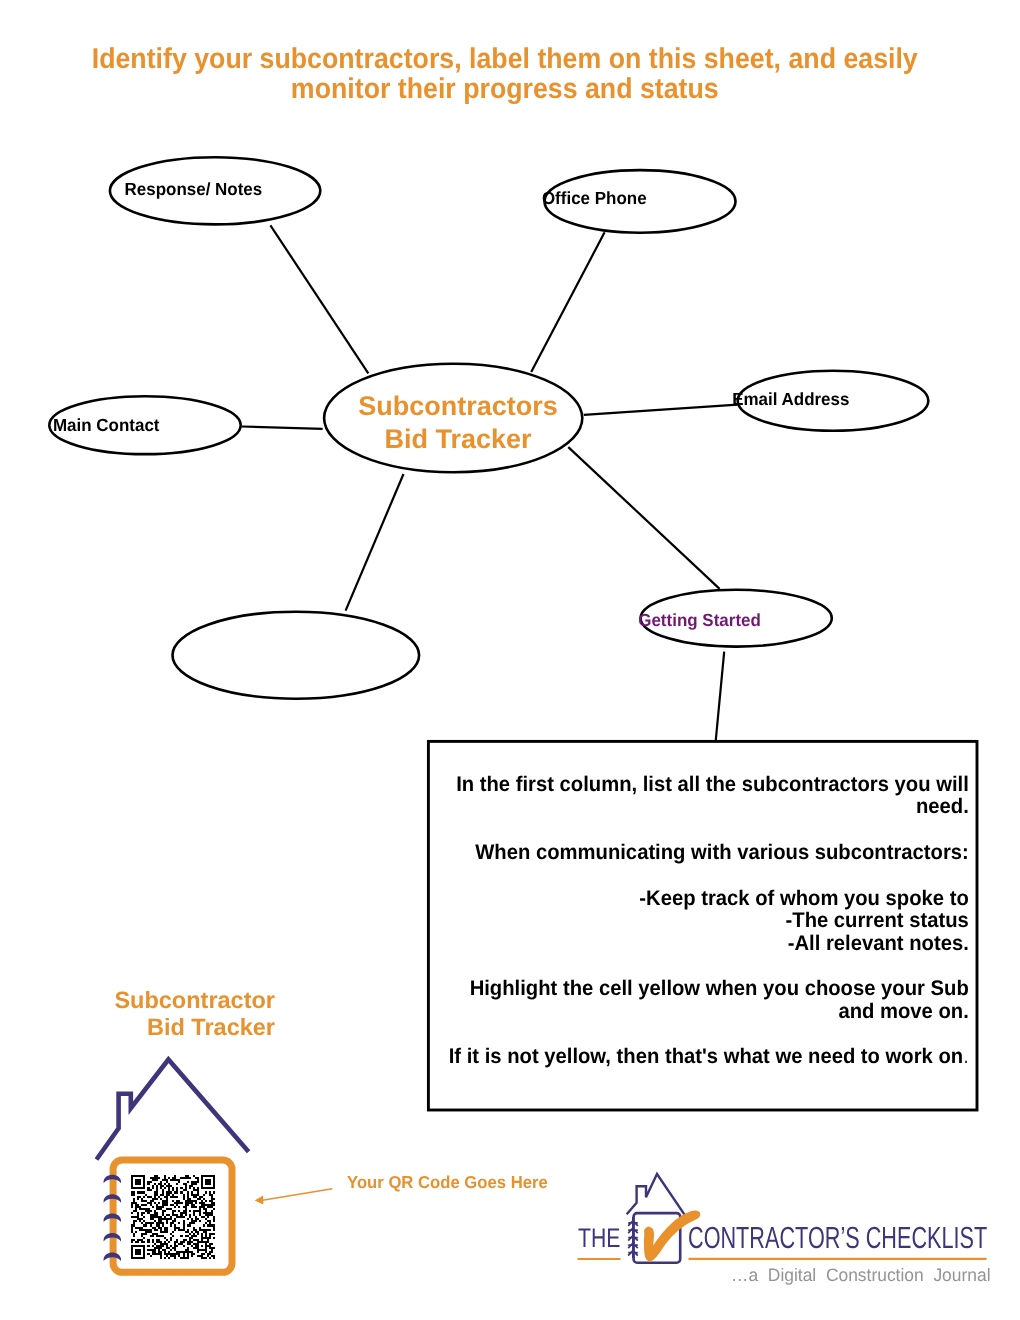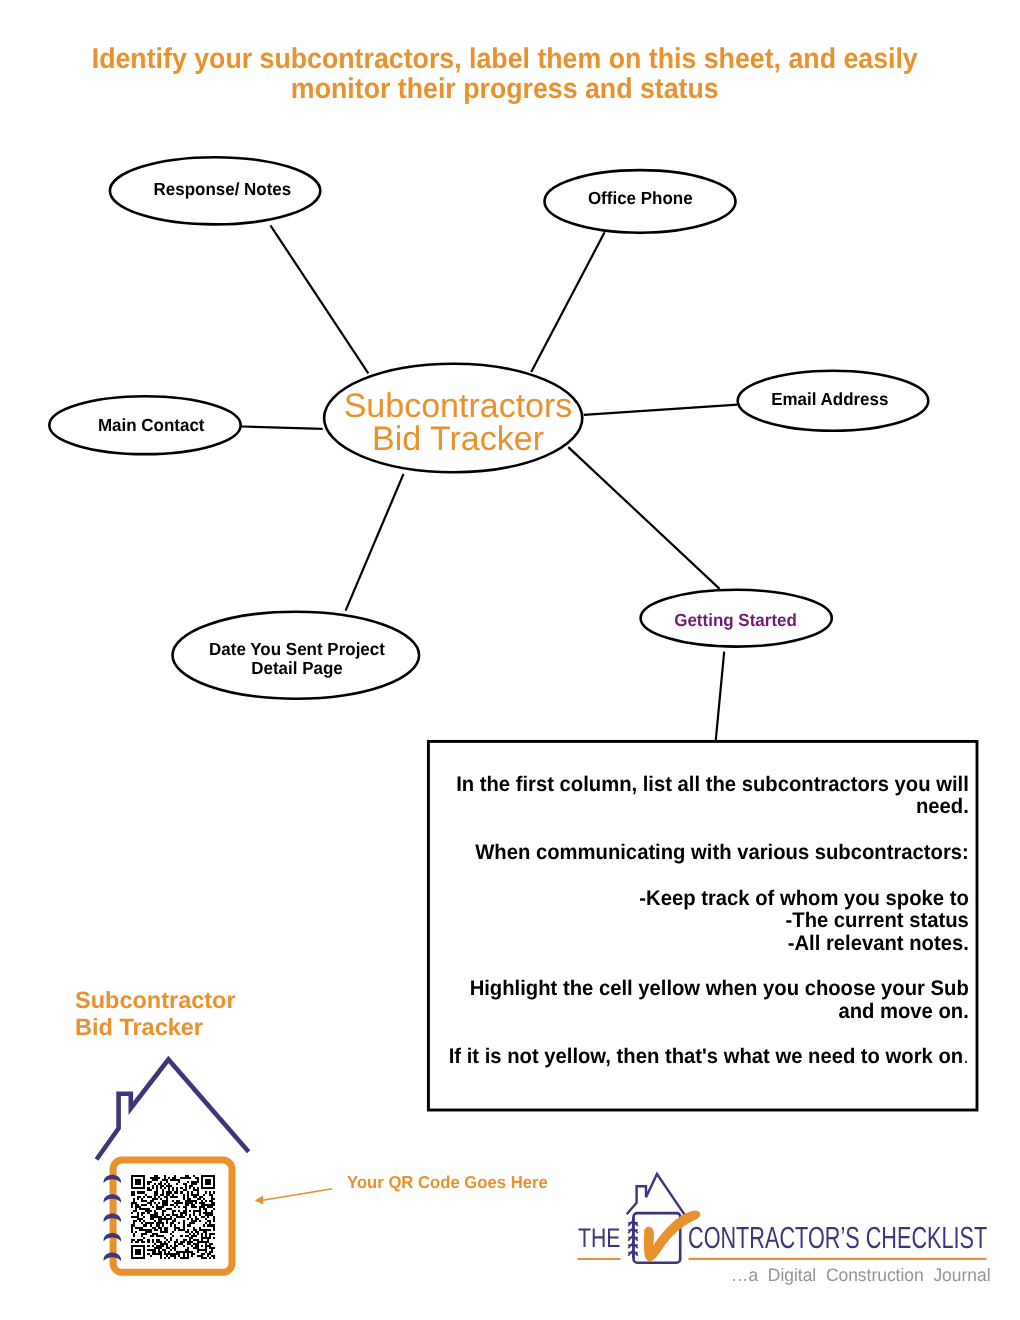--- a/index.html
+++ b/index.html
@@ -12,42 +12,42 @@
   #page{position:absolute;left:0;top:0;width:828px;height:1320px;background:#fff;}
   .abs{position:absolute;}
   svg{display:block;overflow:visible;}
   .ttl{
     position:absolute;left:-5px;top:44px;width:1020px;
     text-align:center;color:#e8912d;
     font-size:28.6px;font-weight:bold;line-height:30px;
   }
   .ttl div{display:inline-block;transform:scaleX(0.935);transform-origin:center;}
   .node-txt{
-    position:absolute;text-align:center;color:#000;
+    position:absolute;text-align:left;color:#000;
     font-size:17.6px;font-weight:bold;line-height:22.5px;
     white-space:nowrap;
   }
   .node-txt>span{display:inline-block;transform:scaleX(0.965);}
   .node-txt>div{display:block;transform:scaleX(0.965);}
   .node-txt.orange{color:#701a75;}
   .center-txt{
     position:absolute;text-align:center;color:#e8912d;
-    font-size:34px;font-weight:normal;line-height:33px;
+    font-size:27px;font-weight:bold;line-height:33px;
     white-space:nowrap;
   }
   .instr{
     position:absolute;left:434px;top:774px;width:560px;
     color:#000;font-size:21.2px;font-weight:bold;line-height:22.4px;text-align:right;
   }
   .instr>div{display:block;transform:scaleX(0.955);transform-origin:left center;}
   .instr .blank{height:23.3px;}
   .instr .lightdot{font-weight:normal;color:#333;}
   .brand{
     position:absolute;left:75px;top:987px;width:200px;
-    text-align:left;color:#e8912d;
+    text-align:right;color:#e8912d;
     font-size:23.5px;font-weight:bold;line-height:27px;
   }
   .qrcap{
     position:absolute;left:347px;top:1172px;
     color:#e8912d;font-size:17.3px;font-weight:bold;white-space:nowrap;
     display:inline-block;transform:scaleX(0.965);transform-origin:left top;
   }
   .logo-the{
     position:absolute;left:578px;top:1223px;
     color:#3e357a;font-size:26.9px;font-weight:normal;
@@ -96,24 +96,20 @@
       <ellipse cx="736.2" cy="618.2" rx="95.6" ry="28.4"></ellipse>
       <ellipse cx="453.2" cy="418" rx="129.1" ry="54.2"></ellipse>
     </g>
     <rect x="428.4" y="741.4" width="548.6" height="368.6" stroke="#000" stroke-width="2.9" fill="none"></rect>
   </svg>
 
   <div class="node-txt" style="left:122px;top:178px;width:200px;"><span>Response/ Notes</span></div>
   <div class="node-txt" style="left:540px;top:186.5px;width:200px;"><span>Office Phone</span></div>
   <div class="node-txt" style="left:730px;top:388px;width:200px;"><span>Email Address</span></div>
   <div class="node-txt" style="left:51px;top:414px;width:200px;"><span>Main Contact</span></div>
-  <div class="node-txt" style="left:177px;top:639.5px;width:240px;line-height:19px;">
-    <div>Date You Sent Project</div>
-    <div>Detail Page</div>
-  </div>
   <div class="node-txt orange" style="left:636px;top:608.5px;width:200px;"><span>Getting Started</span></div>
   <div class="center-txt" style="left:328px;top:390px;width:260px;">
     <div>Subcontractors</div>
     <div>Bid Tracker</div>
   </div>
 
   <div class="instr">
     <div>In the first column, list all the subcontractors you will</div>
     <div>need.</div>
     <div class="blank"></div>

